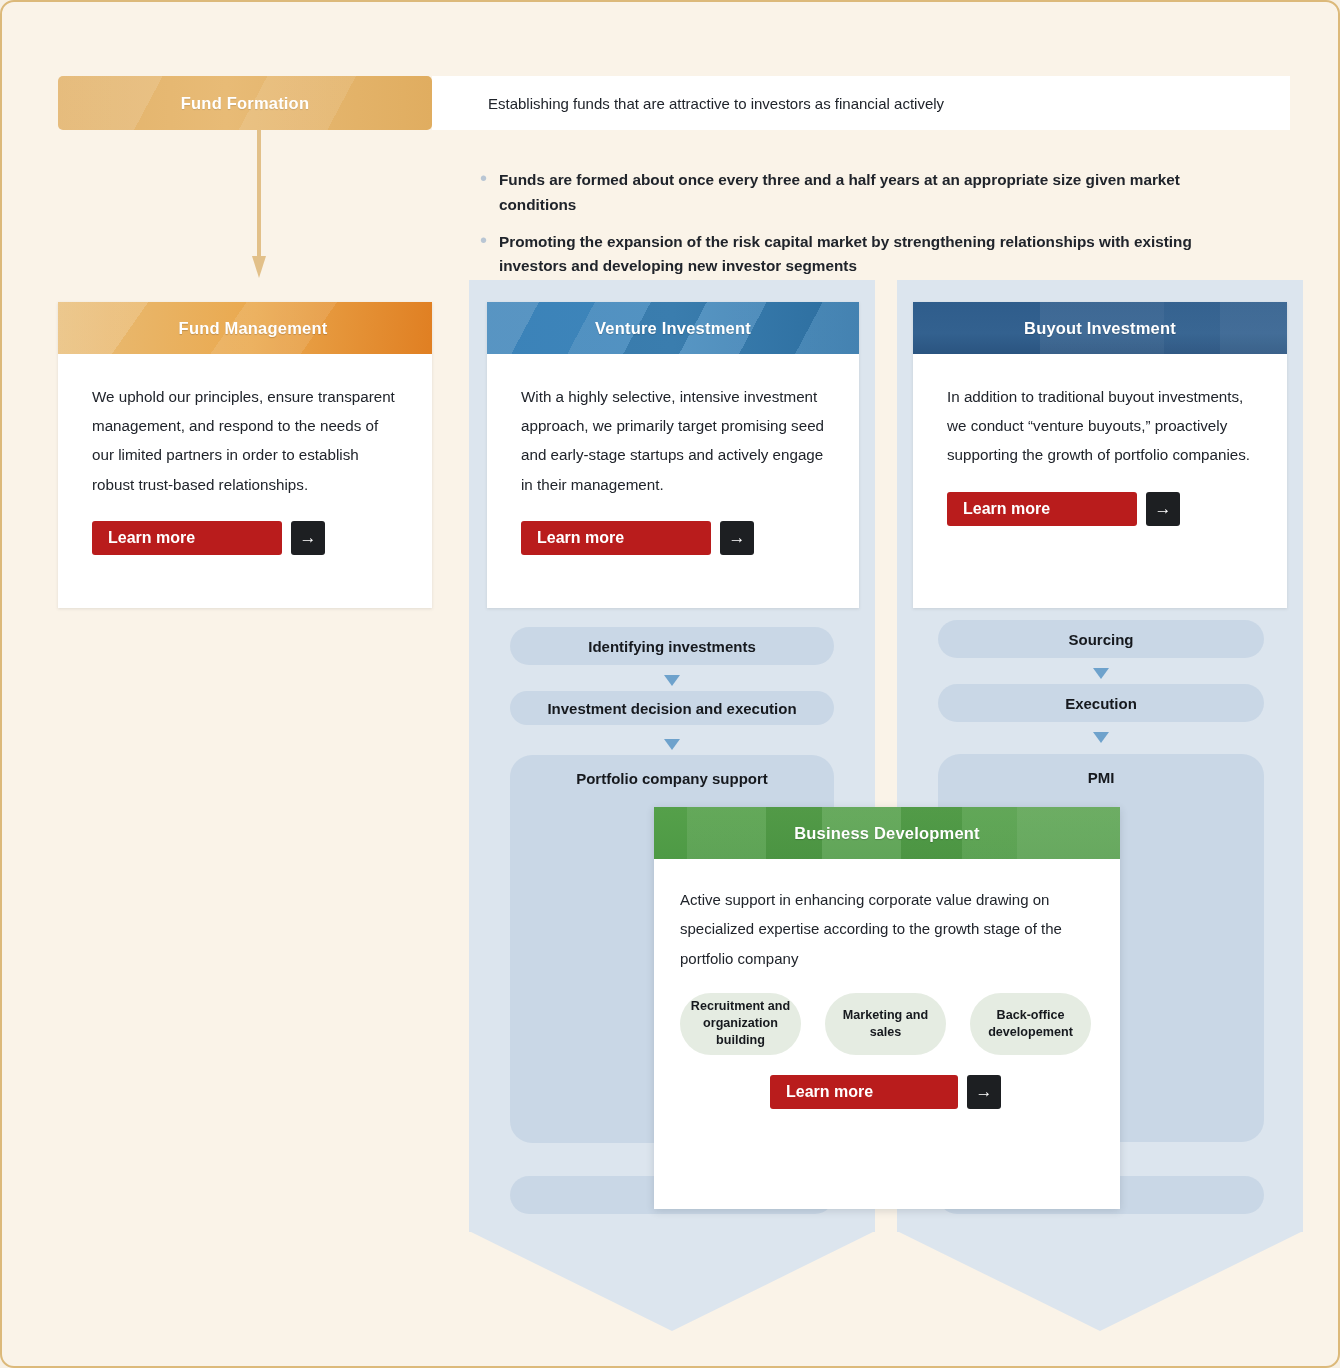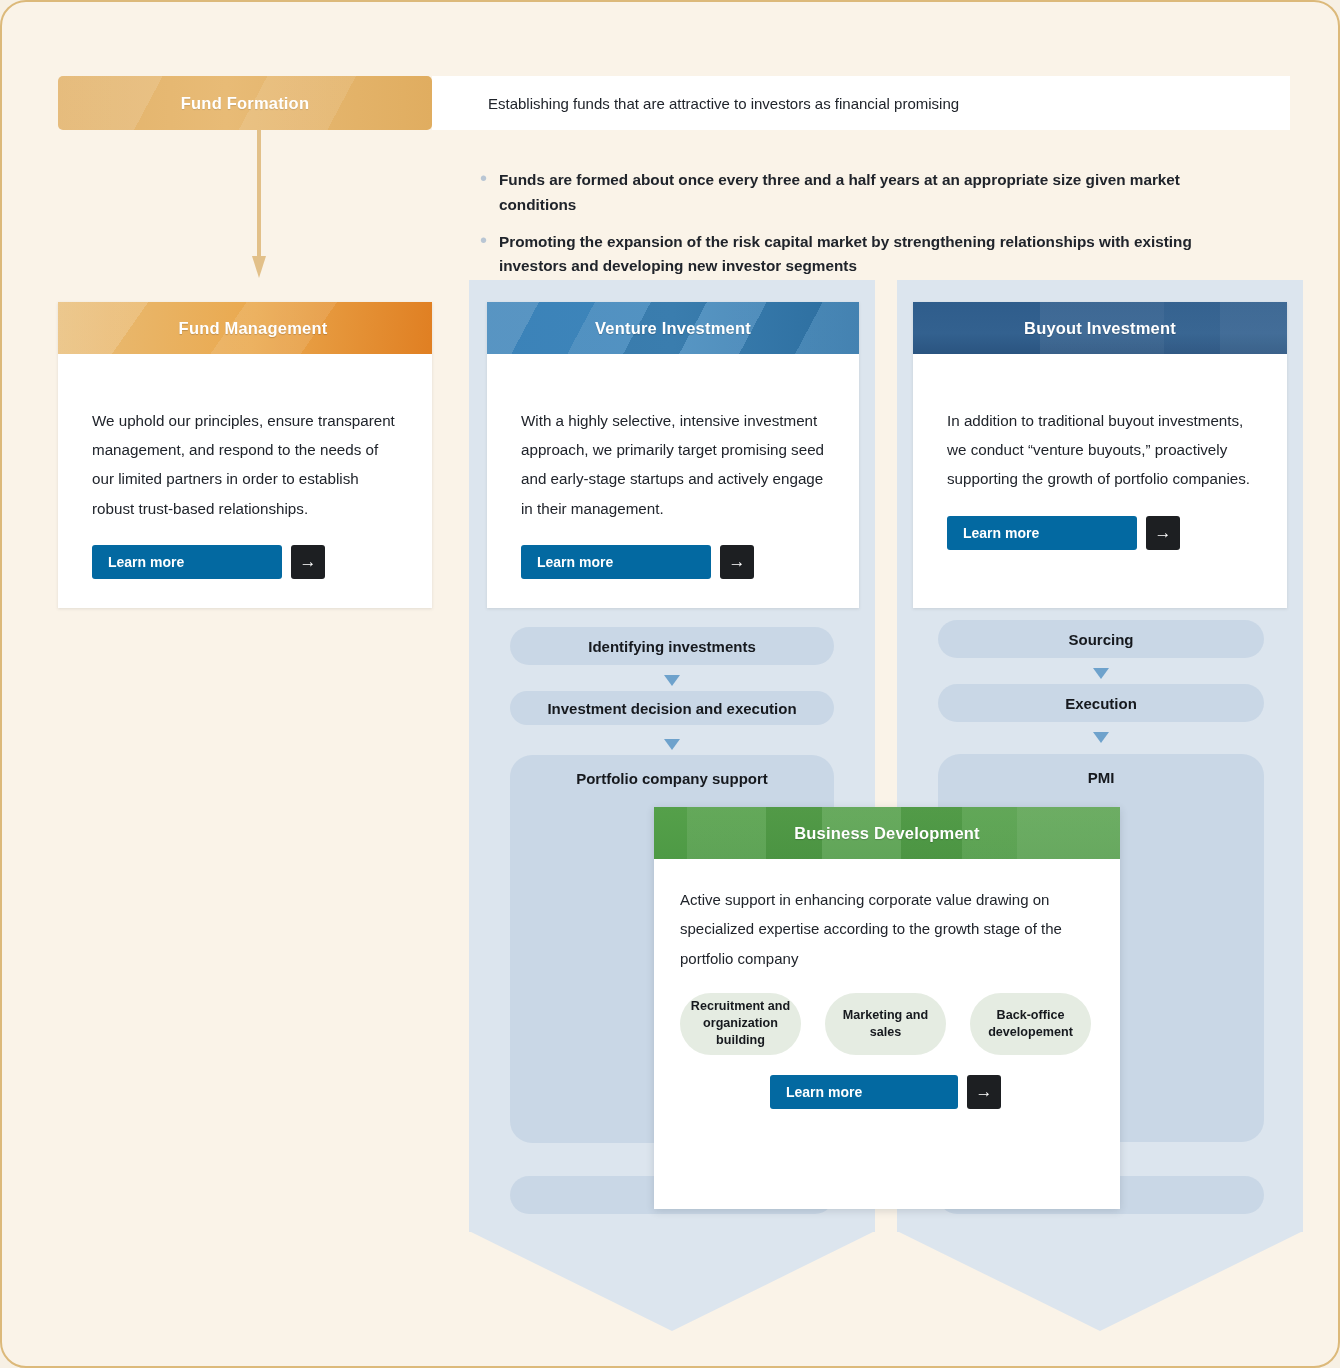--- a/index.html
+++ b/index.html
@@ -10,21 +10,21 @@
     background: #f7f0e4;
     font-family: "Liberation Sans", sans-serif;
   }
 
   #page {
     position: relative;
     width: 1340px;
     height: 1368px;
     background: #faf3e8;
     border: 2px solid #dcb97a;
-    border-radius: 26px;
+    border-radius: 14px;
     overflow: hidden;
   }
 
   
   .fund-formation-header {
     position: absolute;
     left: 56px; top: 74px;
     width: 374px; height: 54px;
     border-radius: 5px;
     background:
@@ -120,42 +120,42 @@
       linear-gradient(90deg, rgba(255,255,255,.00) 0 34%, rgba(255,255,255,.07) 34% 67%, rgba(255,255,255,.03) 67% 82%, rgba(255,255,255,.08) 82%),
       linear-gradient(180deg, #2f5d8c 0%, #33618f 60%, #2a5480 100%);
   }
   .hdr-green {
     background:
       linear-gradient(90deg, rgba(255,255,255,.00) 0 7%, rgba(255,255,255,.09) 7% 24%, rgba(0,0,0,.04) 24% 36%, rgba(255,255,255,.11) 36% 53%, rgba(0,0,0,.03) 53% 66%, rgba(255,255,255,.08) 66% 78%, rgba(255,255,255,.14) 78%),
       linear-gradient(180deg, #55a04a 0%, #4e9a45 100%);
   }
 
   .card-body {
-    padding: 52px 34px 0 34px;
+    padding: 28px 34px 0 34px;
   }
   .card-body p.desc {
     font-size: 15.2px;
     line-height: 1.92;
     color: #20242b;
   }
 
   
   .learn-row {
     display: flex; align-items: center; gap: 9px;
     margin-top: 22px;
   }
   .learn-btn {
     height: 34px;
     min-width: 190px;
-    background: #0369a1;
+    background: #b91c1c;
     color: #ffffff;
     border: none;
     border-radius: 3px;
     font-family: "Liberation Sans", sans-serif;
-    font-size: 14px;
+    font-size: 16px;
     font-weight: bold;
     text-align: left;
     padding-left: 16px;
     cursor: pointer;
   }
   .learn-arrow {
     width: 34px; height: 34px;
     background: #1d1f22;
     border-radius: 3px;
     display: flex; align-items: center; justify-content: center;
@@ -243,21 +243,21 @@
 </head>
 <body>
 
 <div id="page">
 
   <div class="fund-formation-header">
     <span>Fund Formation</span>
   </div>
 
   <div class="fund-formation-desc">
-    <span>Establishing funds that are attractive to investors as financial promising</span>
+    <span>Establishing funds that are attractive to investors as financial actively</span>
   </div>
 
   <div style="position:absolute; left:478px; top:166px; width:760px;">
     <div style="display:flex; align-items:flex-start; margin-bottom:12px;">
       <span style="color:#b9c6d4; font-size:20px; line-height:1.05; margin-right:12px;">•</span>
       <span style="font-size:15.3px; line-height:1.62; font-weight:bold; color:#20242b;">Funds are formed about once every three and a half years at an appropriate size given market conditions</span>
     </div>
     <div style="display:flex; align-items:flex-start;">
       <span style="color:#b9c6d4; font-size:20px; line-height:1.05; margin-right:12px;">•</span>
       <span style="font-size:15.3px; line-height:1.62; font-weight:bold; color:#20242b;">Promoting the expansion of the risk capital market by strengthening relationships with existing investors and developing new investor segments</span>

